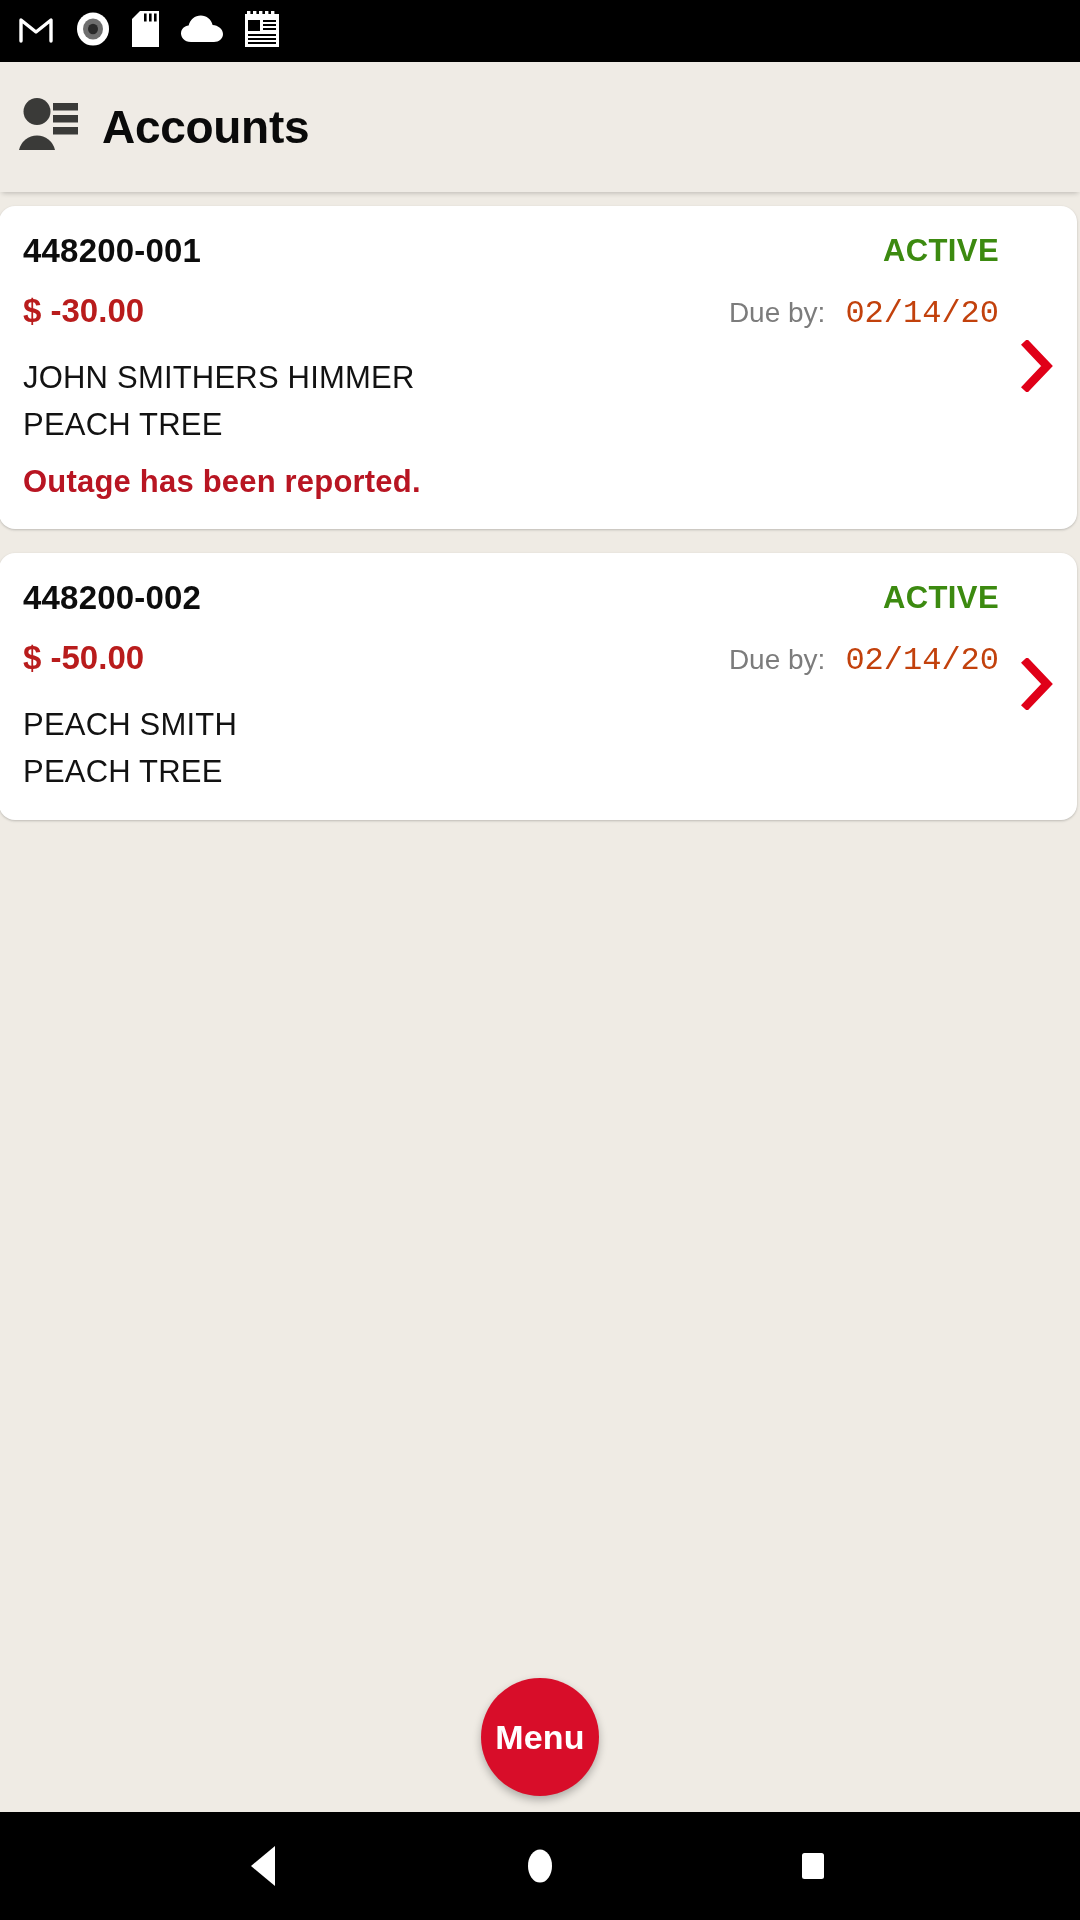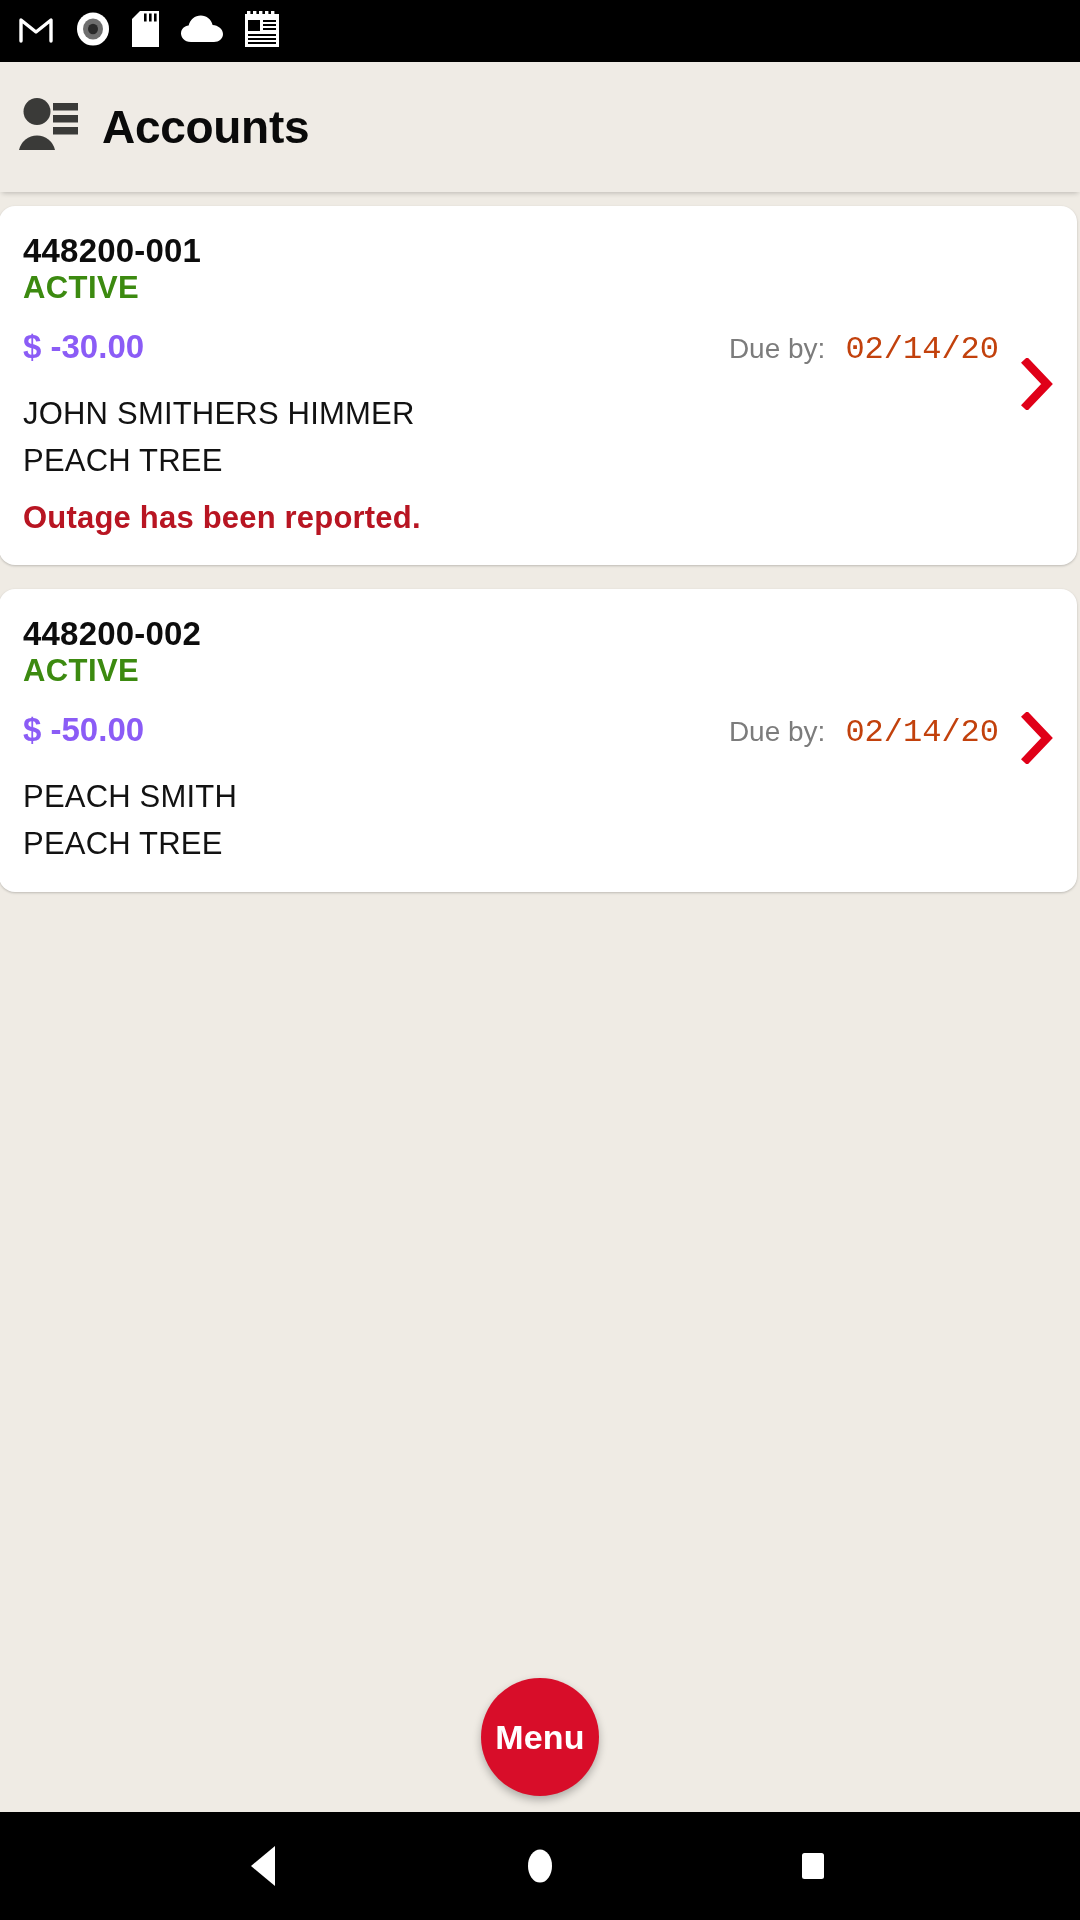--- a/index.html
+++ b/index.html
@@ -57,38 +57,37 @@
     background:#FFFFFF;
     border-radius:16px;
     margin:0 0 24px 0;
     width:1078px;
     margin-left:-1px;
     padding:26px 22px 24px 24px;
     position:relative;
     box-shadow:0 1px 3px rgba(0,0,0,0.13), 0 1px 2px rgba(0,0,0,0.09);
   }
   .row-top {
-    display:flex; align-items:flex-start; justify-content:space-between;
+    display:flex; align-items:center; justify-content:space-between;
     margin-bottom:22px;
-    flex-direction:column;
   }
   .acct-number {
     font-size:33px; font-weight:700; color:#0D0D0D;
     letter-spacing:0.2px;
   }
   .status-badge {
     font-size:31px; font-weight:700; color:#3C8A10;
     letter-spacing:0.4px; padding-right:56px;
   }
   .row-amount {
     display:flex; align-items:baseline;
     margin-bottom:22px;
   }
   .amount {
-    font-size:33px; font-weight:700; color:#8b5cf6;
+    font-size:33px; font-weight:700; color:#b91c1c;
   }
   .due-wrap {
     margin-left:auto; display:flex; align-items:baseline;
     padding-right:56px;
   }
   .due-label {
     font-size:28px; color:#7C7C7C; font-weight:400;
     margin-right:20px;
   }
   .due-date {

